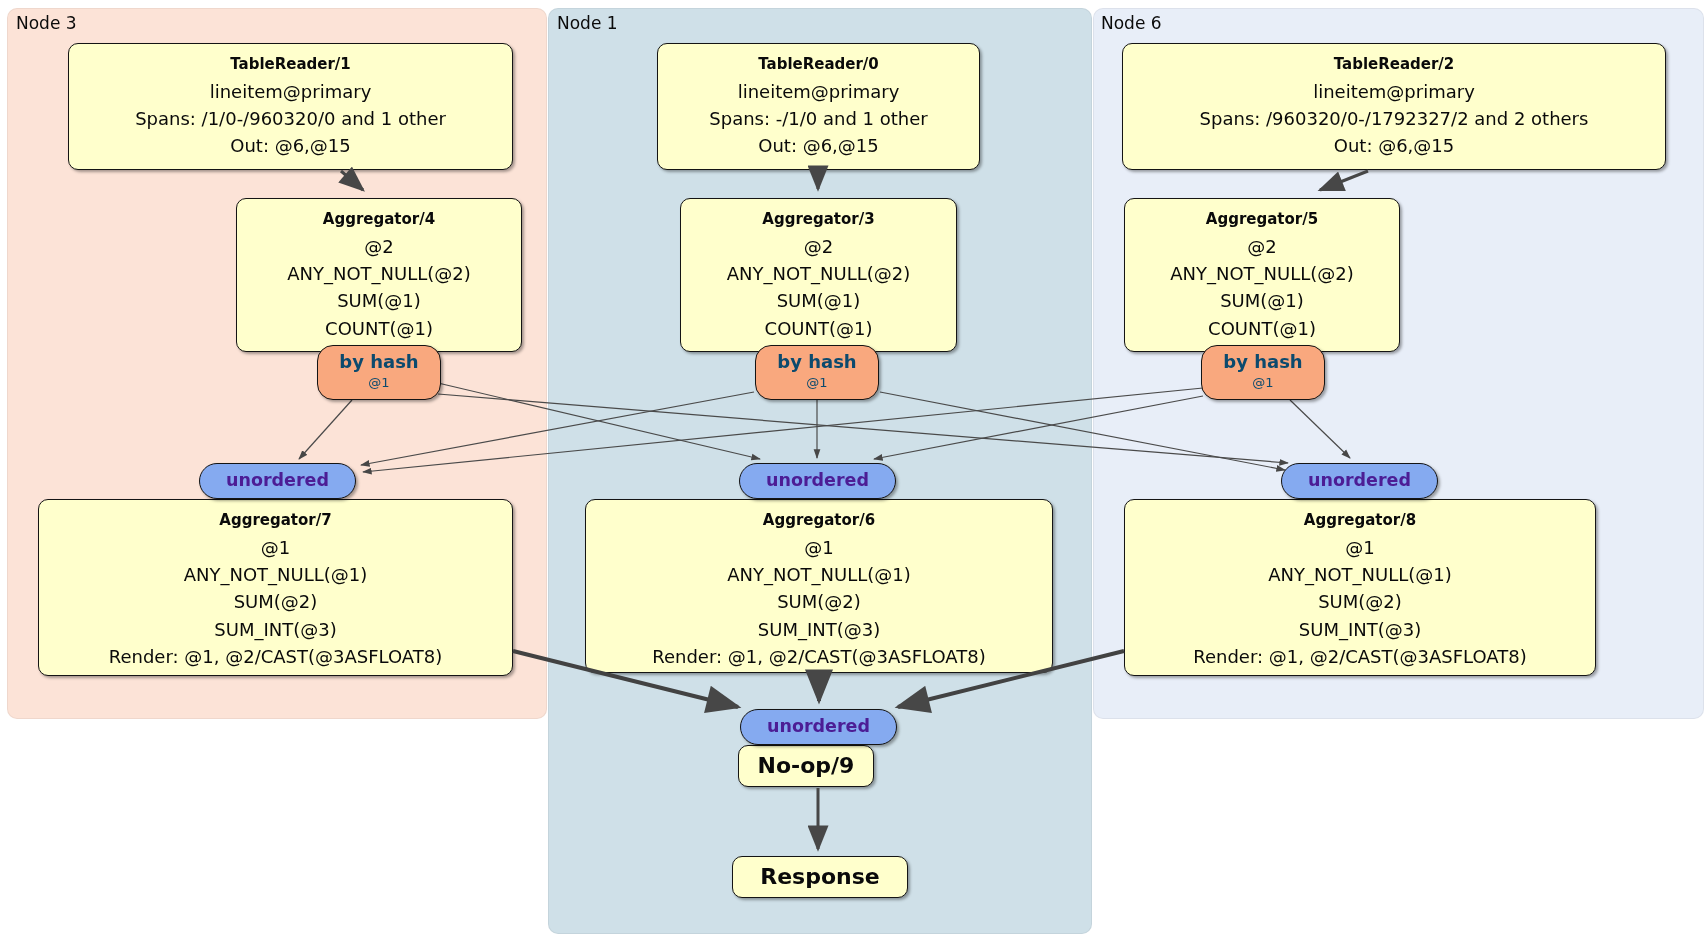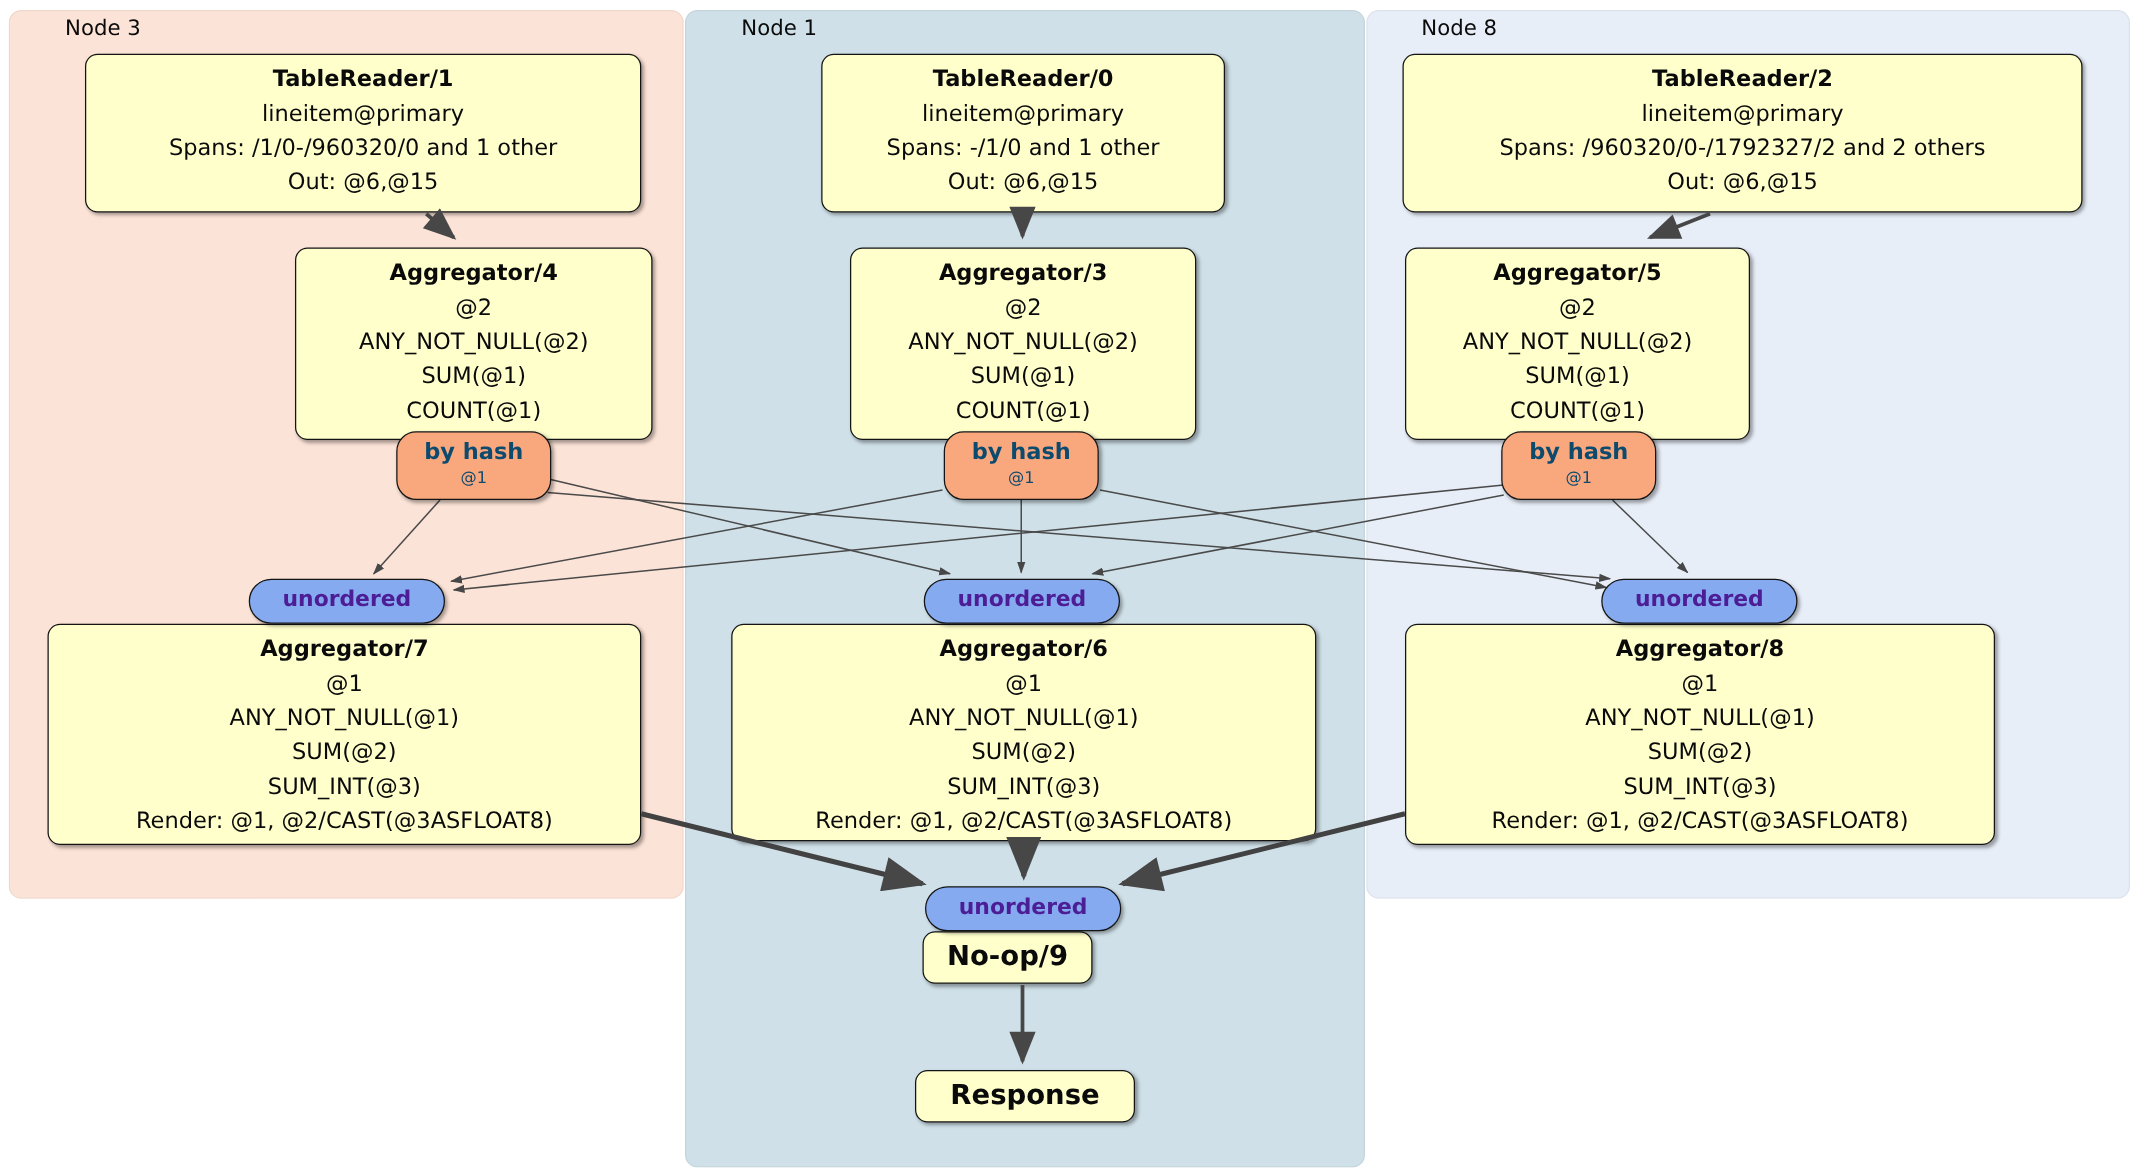--- a/index.html
+++ b/index.html
@@ -1,25 +1,25 @@
 <!DOCTYPE html>
 <html style="--box-fill: #ffffcc; --router-fill: #f9a87e; --sync-fill: #85aaf0; --cluster-node3: #fce3d7; --cluster-node1: #cfe0e8; --cluster-node2: #e8eef8; --edge: #474747;"><head>
 <meta charset="utf-8">
 <style>
   html,body{margin:0;padding:0;background:#ffffff;}
   body{font-family:"DejaVu Sans","Liberation Sans",sans-serif;}
   #canvas{position:relative;width:1708px;height:940px;background:#ffffff;overflow:hidden;}
 
   .cluster{position:absolute;border-radius:10px;z-index:1;border:1px solid rgba(0,0,0,0.05);}
-  .cluster-label{position:absolute;font-size:17px;color:#0b0b0b;z-index:2;margin-left:36px;}
+  .cluster-label{position:absolute;font-size:17px;color:#0b0b0b;z-index:2;}
 
   .nbox{position:absolute;background:var(--box-fill,#ffffcc);border:1.6px solid #141414;border-radius:10px;
         box-shadow:2px 2px 3px rgba(0,0,0,0.35);z-index:2;text-align:center;color:#0a0a0a;
         padding-top:6px;box-sizing:border-box;}
-  .ntitle{font-size:18px;font-weight:bold;line-height:28px;white-space:nowrap;}
+  .ntitle{font-size:15px;font-weight:bold;line-height:28px;white-space:nowrap;}
   .nline{font-size:18px;line-height:27.2px;white-space:nowrap;}
   .nbox.small{padding-top:0;}
   .nbox.small .ntitle{line-height:40px;font-size:22px;}
 
   .router{position:absolute;width:124px;height:55px;background:var(--router-fill,#f9a87e);
           border:1.6px solid #141414;border-radius:16px;z-index:4;text-align:center;color:#0c4a6e;
           box-shadow:2px 2px 3px rgba(0,0,0,0.35);box-sizing:border-box;padding-top:4px;}
   .router-label{font-size:18px;font-weight:bold;line-height:24px;}
   .router-sub{font-size:13px;line-height:18px;}
 
@@ -37,21 +37,21 @@
 <body>
 
 <div id="canvas">
 
   <div class="cluster" style="left:7px;top:8px;width:538px;height:709px;background:var(--cluster-node3,#fce3d7);"></div>
   <div class="cluster" style="left:548px;top:8px;width:542px;height:924px;background:var(--cluster-node1,#cfe0e8);"></div>
   <div class="cluster" style="left:1093px;top:8px;width:609px;height:709px;background:var(--cluster-node2,#e8eef8);"></div>
 
   <div class="cluster-label" style="left:16px;top:13px;">Node 3</div>
   <div class="cluster-label" style="left:557px;top:13px;">Node 1</div>
-  <div class="cluster-label" style="left:1101px;top:13px;">Node 8</div>
+  <div class="cluster-label" style="left:1101px;top:13px;">Node 6</div>
 
   <svg class="edges" width="1708" height="940">
     <defs>
       <marker id="mthick" viewBox="0 0 10 8" refX="9" refY="4" markerWidth="9" markerHeight="7" orient="auto">
         <path d="M0,0 L10,4 L0,8 z" fill="#474747"></path>
       </marker>
       <marker id="mthin" viewBox="0 0 10 8" refX="9" refY="4" markerWidth="8" markerHeight="6.5" orient="auto">
         <path d="M0,0.5 L10,4 L0,7.5 z" fill="#474747"></path>
       </marker>
     </defs>

